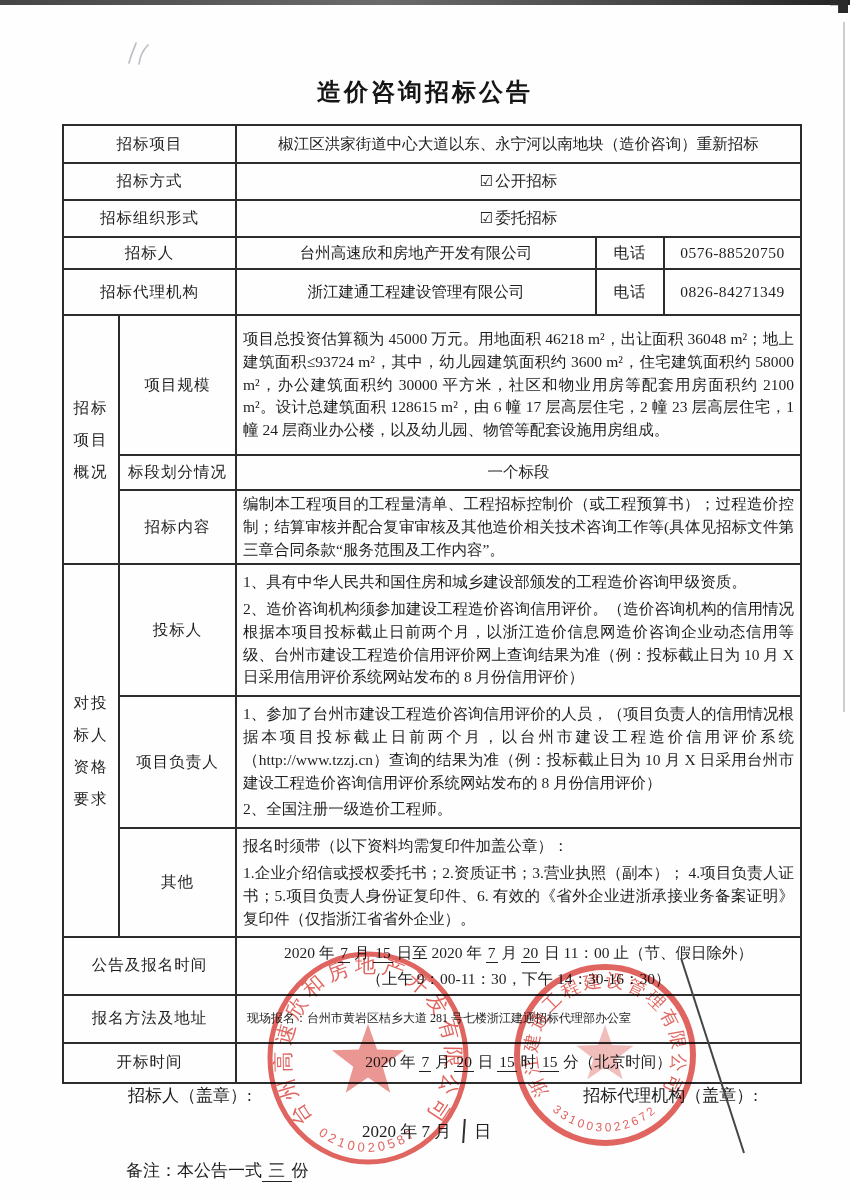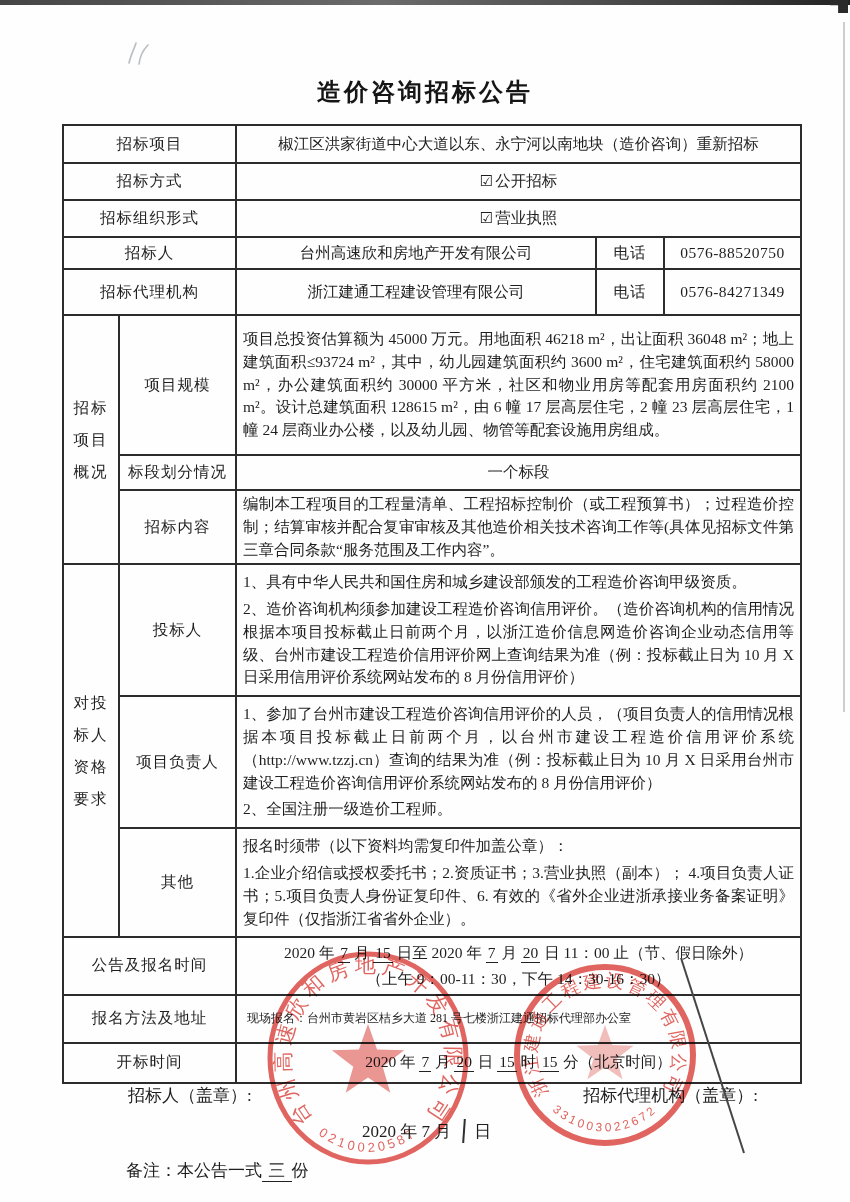--- a/index.html
+++ b/index.html
@@ -75,36 +75,36 @@
     <tr style="height:37px">
       <td class="lbl" colspan="2">招标方式</td>
       <td class="c" colspan="3">
         <span class="chk">☑</span><span>公开招标</span>
       </td>
     </tr>
 
     <tr style="height:37px">
       <td class="lbl" colspan="2">招标组织形式</td>
       <td class="c" colspan="3">
-        <span class="chk">☑</span><span>营业执照</span>
+        <span class="chk">☑</span><span>委托招标</span>
       </td>
     </tr>
 
     <tr style="height:32px">
       <td class="lbl" colspan="2">招标人</td>
       <td class="c">台州高速欣和房地产开发有限公司</td>
       <td class="lbl">电话</td>
       <td class="phone">0576-88520750</td>
     </tr>
 
     <tr style="height:46px">
       <td class="lbl" colspan="2">招标代理机构</td>
       <td class="c">浙江建通工程建设管理有限公司</td>
       <td class="lbl">电话</td>
-      <td class="phone">0576-84271349</td>
+      <td class="phone">0826-84271349</td>
     </tr>
 
     <tr style="height:140px">
       <td class="grp" rowspan="3">招标
 项目
 概况</td>
       <td class="lbl">项目规模</td>
       <td class="just" colspan="3">项目总投资估算额为 45000 万元。用地面积 46218 m²，出让面积 36048 m²；地上建筑面积≤93724 m²，其中，幼儿园建筑面积约 3600 m²，住宅建筑面积约 58000 m²，办公建筑面积约 30000 平方米，社区和物业用房等配套用房面积约 2100 m²。设计总建筑面积 128615 m²，由 6 幢 17 层高层住宅，2 幢 23 层高层住宅，1 幢 24 层商业办公楼，以及幼儿园、物管等配套设施用房组成。</td>
     </tr>
 

